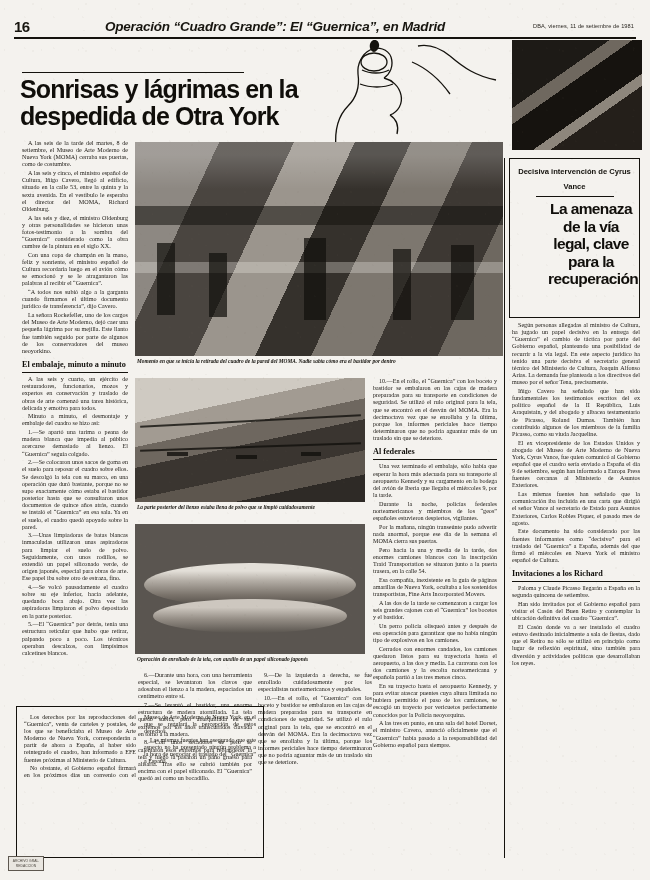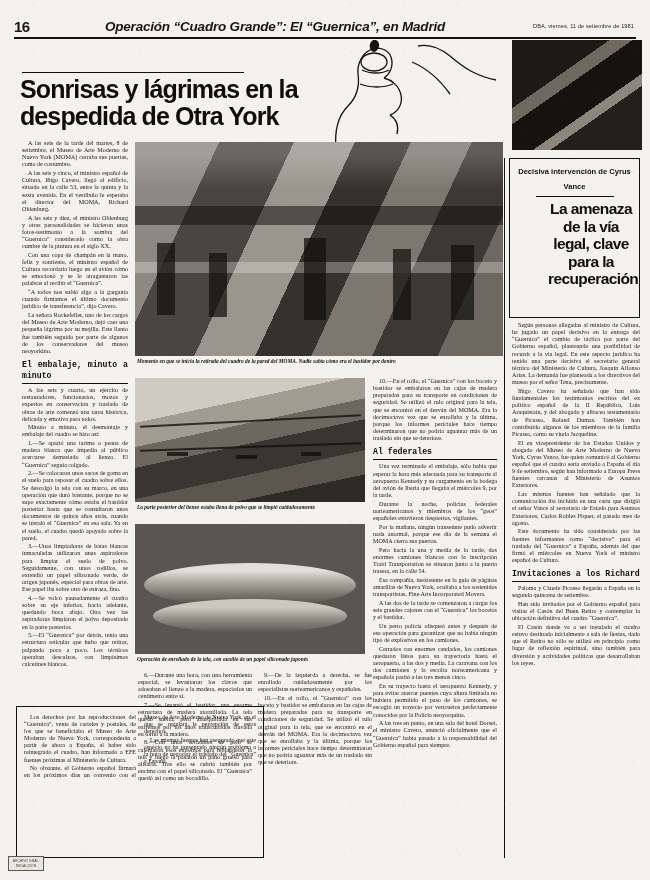--- a/index.html
+++ b/index.html
@@ -75,21 +75,21 @@
   
   .col{
     position:absolute;
     font-size:6.1px;line-height:7.15px;
     text-align:justify;
     color:#1b1813;
     -webkit-hyphens:auto;hyphens:auto;
   }
   .col p{margin:0 0 1.5px 0;text-indent:6px;}
   .sub{
-    font-family:Liberation Mono, monospace;
+    font-family:Liberation Serif, serif;
     font-weight:bold;font-size:8.2px;line-height:11px;
     margin:4px 0 2px 0;text-indent:0;
     color:#100e0a;
   }
   .sub-rule{height:1px;background:#14120d;margin:1px 0 3px 0;}
 
   
   .photo{position:absolute;overflow:hidden;background:#5a5550;}
   .photo .base{position:absolute;inset:0;}
   .caption{

